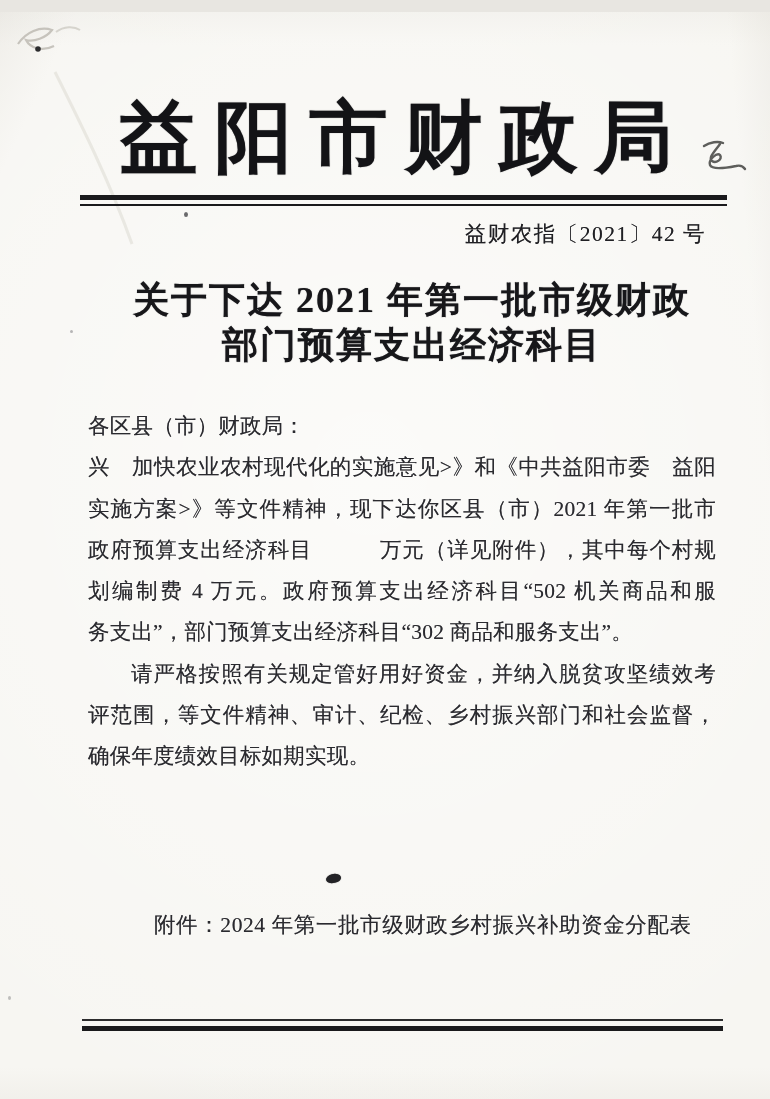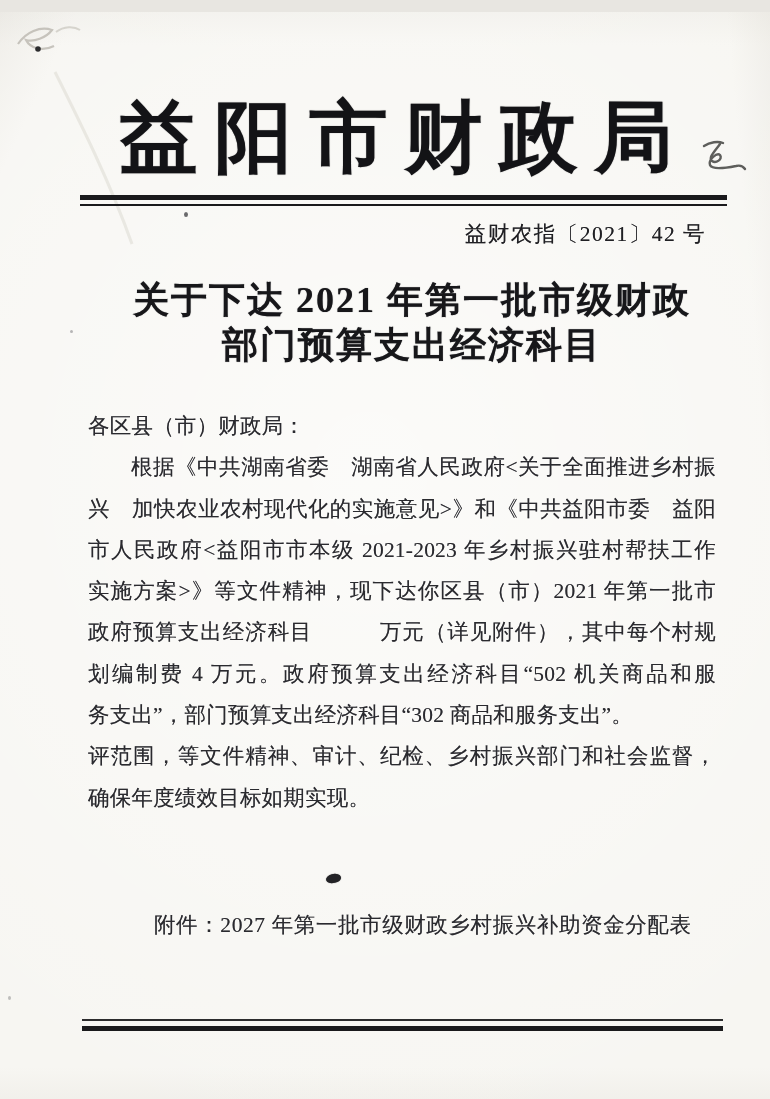--- a/index.html
+++ b/index.html
@@ -159,34 +159,33 @@
 
   <div class="doc-number">益财农指〔2021〕42 号</div>
 
   <div class="doc-title">
     <div>关于下达 2021 年第一批市级财政</div>
     <div>部门预算支出经济科目</div>
   </div>
 
   <div class="doc-body">
     <div class="ln">各区县（市）财政局：</div>
-    <div class="ln j indent">根据《中共湖南省委　湖南省人民政府&lt;关于全面推进乡村振</div>
     <div class="ln j">兴　加快农业农村现代化的实施意见&gt;》和《中共益阳市委　益阳</div>
-    <div class="ln j">市人民政府&lt;益阳市市本级 2021-2023 年乡村振兴驻村帮扶工作</div>
     <div class="ln j">实施方案&gt;》等文件精神，现下达你区县（市）2021 年第一批市</div>
     <div class="ln j">政府预算支出经济科目　　　万元（详见附件），其中每个村规</div>
     <div class="ln j">划编制费 4 万元。政府预算支出经济科目“502 机关商品和服</div>
     <div class="ln">务支出”，部门预算支出经济科目“302 商品和服务支出”。</div>
+    <div class="ln j indent">请严格按照有关规定管好用好资金，并纳入脱贫攻坚绩效考</div>
     <div class="ln j">评范围，等文件精神、审计、纪检、乡村振兴部门和社会监督，</div>
     <div class="ln">确保年度绩效目标如期实现。</div>
   </div>
 
   <div class="smudge"></div>
 
-  <div class="attachment">附件：2027 年第一批市级财政乡村振兴补助资金分配表</div>
+  <div class="attachment">附件：2024 年第一批市级财政乡村振兴补助资金分配表</div>
 
   <div class="rule rule-bot-thin"></div>
   <div class="rule rule-bot-thick"></div>
 
   <div class="speck speck-a"></div>
   <div class="speck speck-b"></div>
   <div class="speck speck-c"></div>
 
 </div>
 

